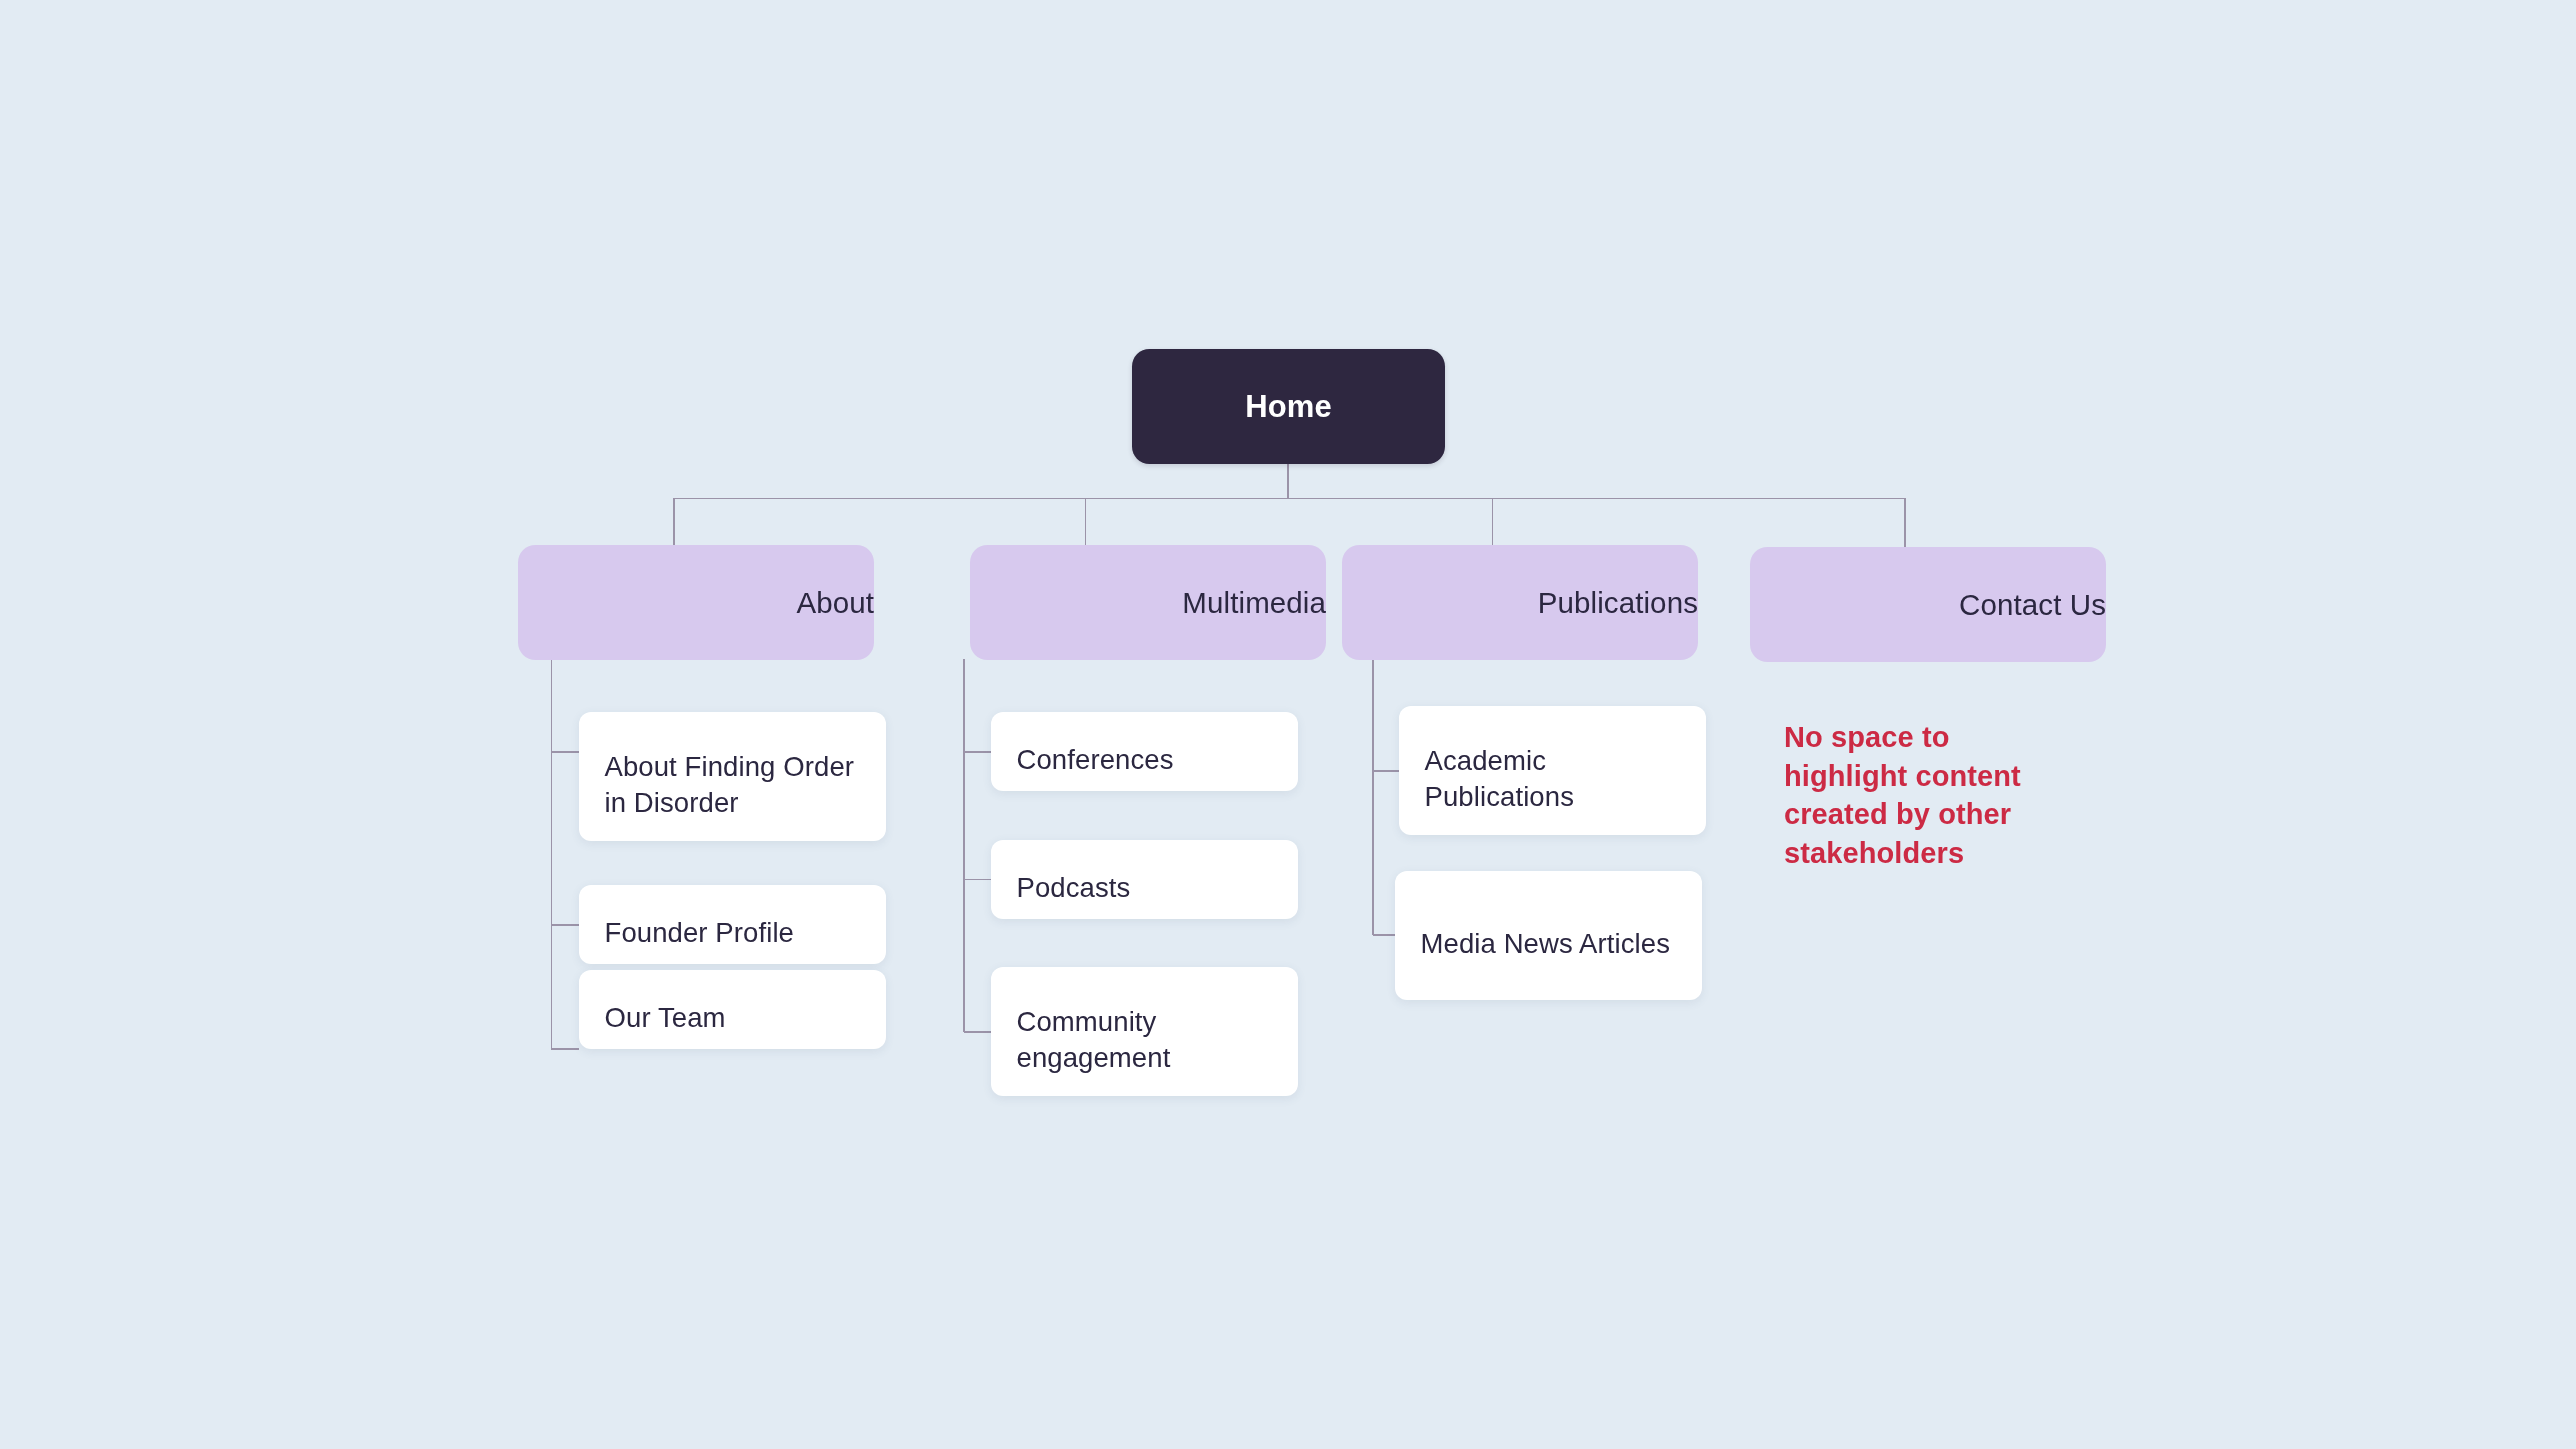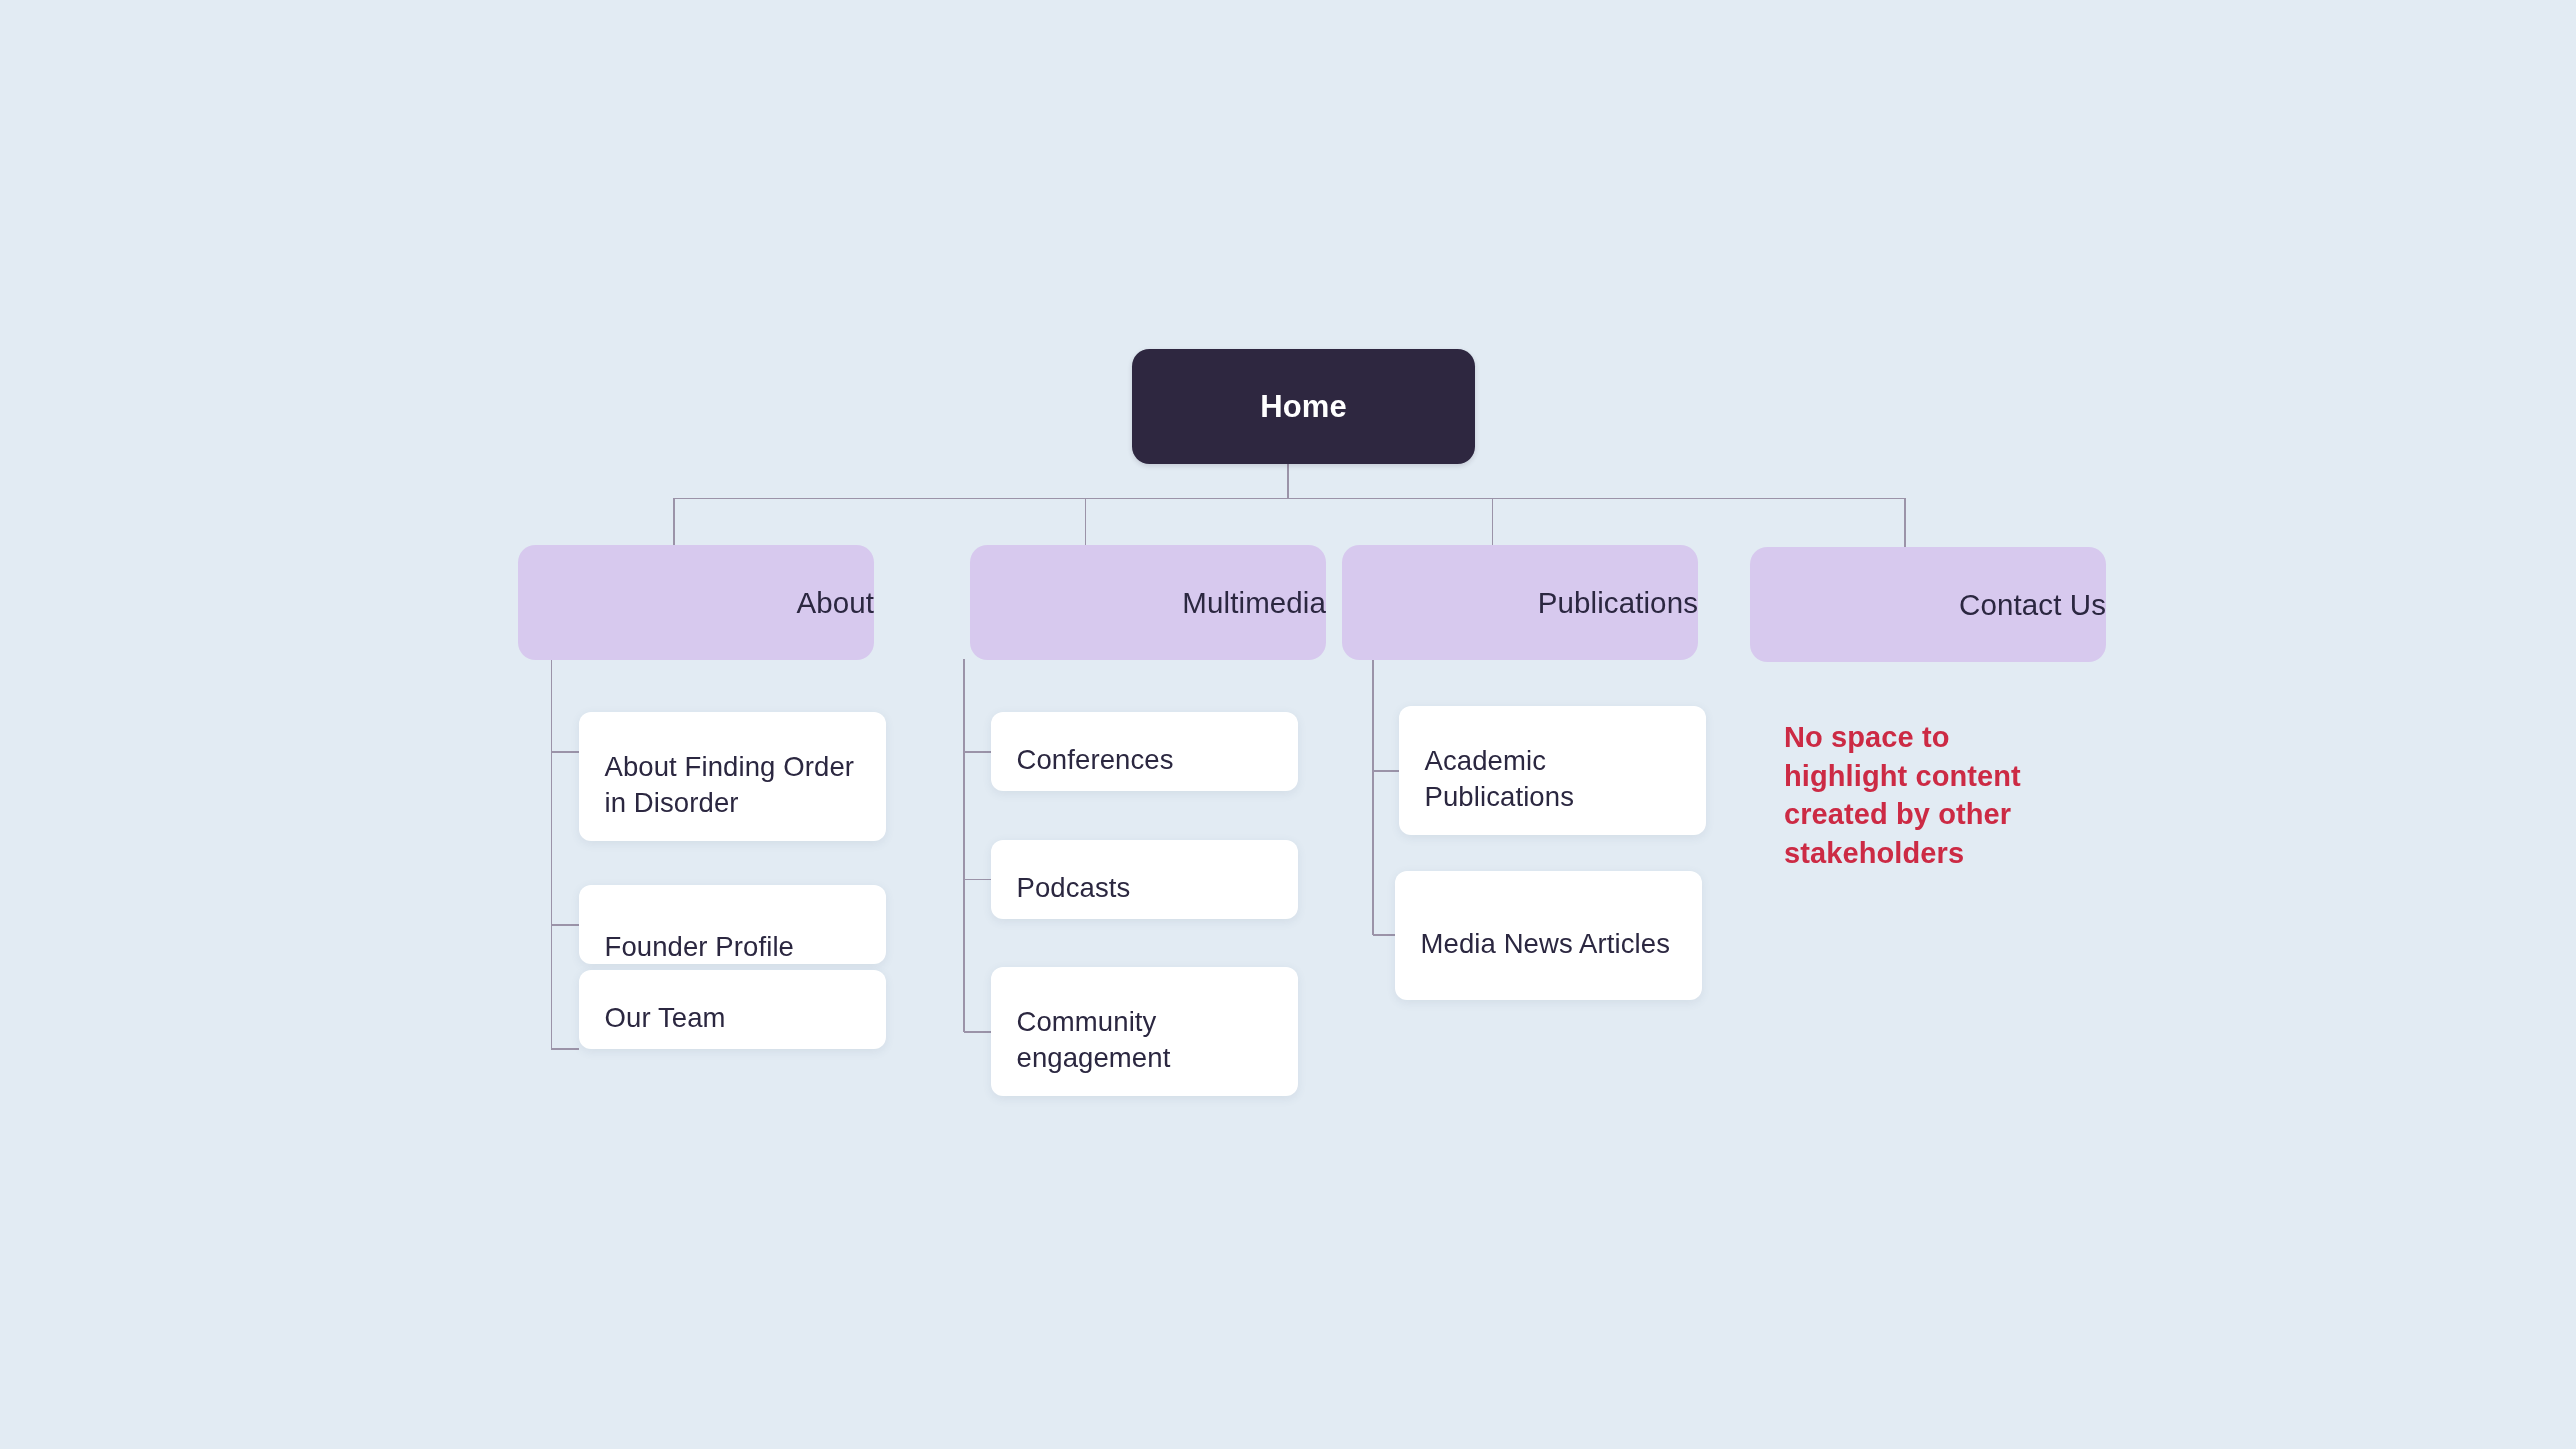--- a/index.html
+++ b/index.html
@@ -33,21 +33,21 @@
     box-sizing: border-box;
     display: flex;
     align-items: center;
     border-radius: 16px;
   }
 
   
   .node-root {
     left: 1132px;
     top: 349px;
-    width: 343px;
+    width: 313px;
     height: 115px;
     background: #2e2740;
     justify-content: center;
     border-radius: 17.4px;
     box-shadow: 0 2px 5.4px rgba(46,39,64,0.16);
   }
   .node-root .node-label {
     color: #ffffff;
     font-size: 31px;
     font-weight: 700;
@@ -88,21 +88,21 @@
     font-weight: 400;
     line-height: 1.28;
     letter-spacing: 0.1px;
     margin-top: 16px;
   }
   .leaf-h1 { height: 79px; }
   .leaf-h2 { height: 129px; }
 
   
   .lf-about-1 { left: 579px; top: 712px; }
-  .lf-about-2 { left: 579px; top: 885px; align-items: flex-end; }
+  .lf-about-2 { left: 579px; top: 885px; }
   .lf-about-3 { left: 579px; top: 970px; }
   
   .lf-mm-1 { left: 991px; top: 712px; }
   .lf-mm-2 { left: 991px; top: 840px; }
   .lf-mm-3 { left: 991px; top: 967px; }
   
   .lf-pb-1 { left: 1399px; top: 706px; }
   .lf-pb-2 { left: 1395px; top: 871px; }
 
   

